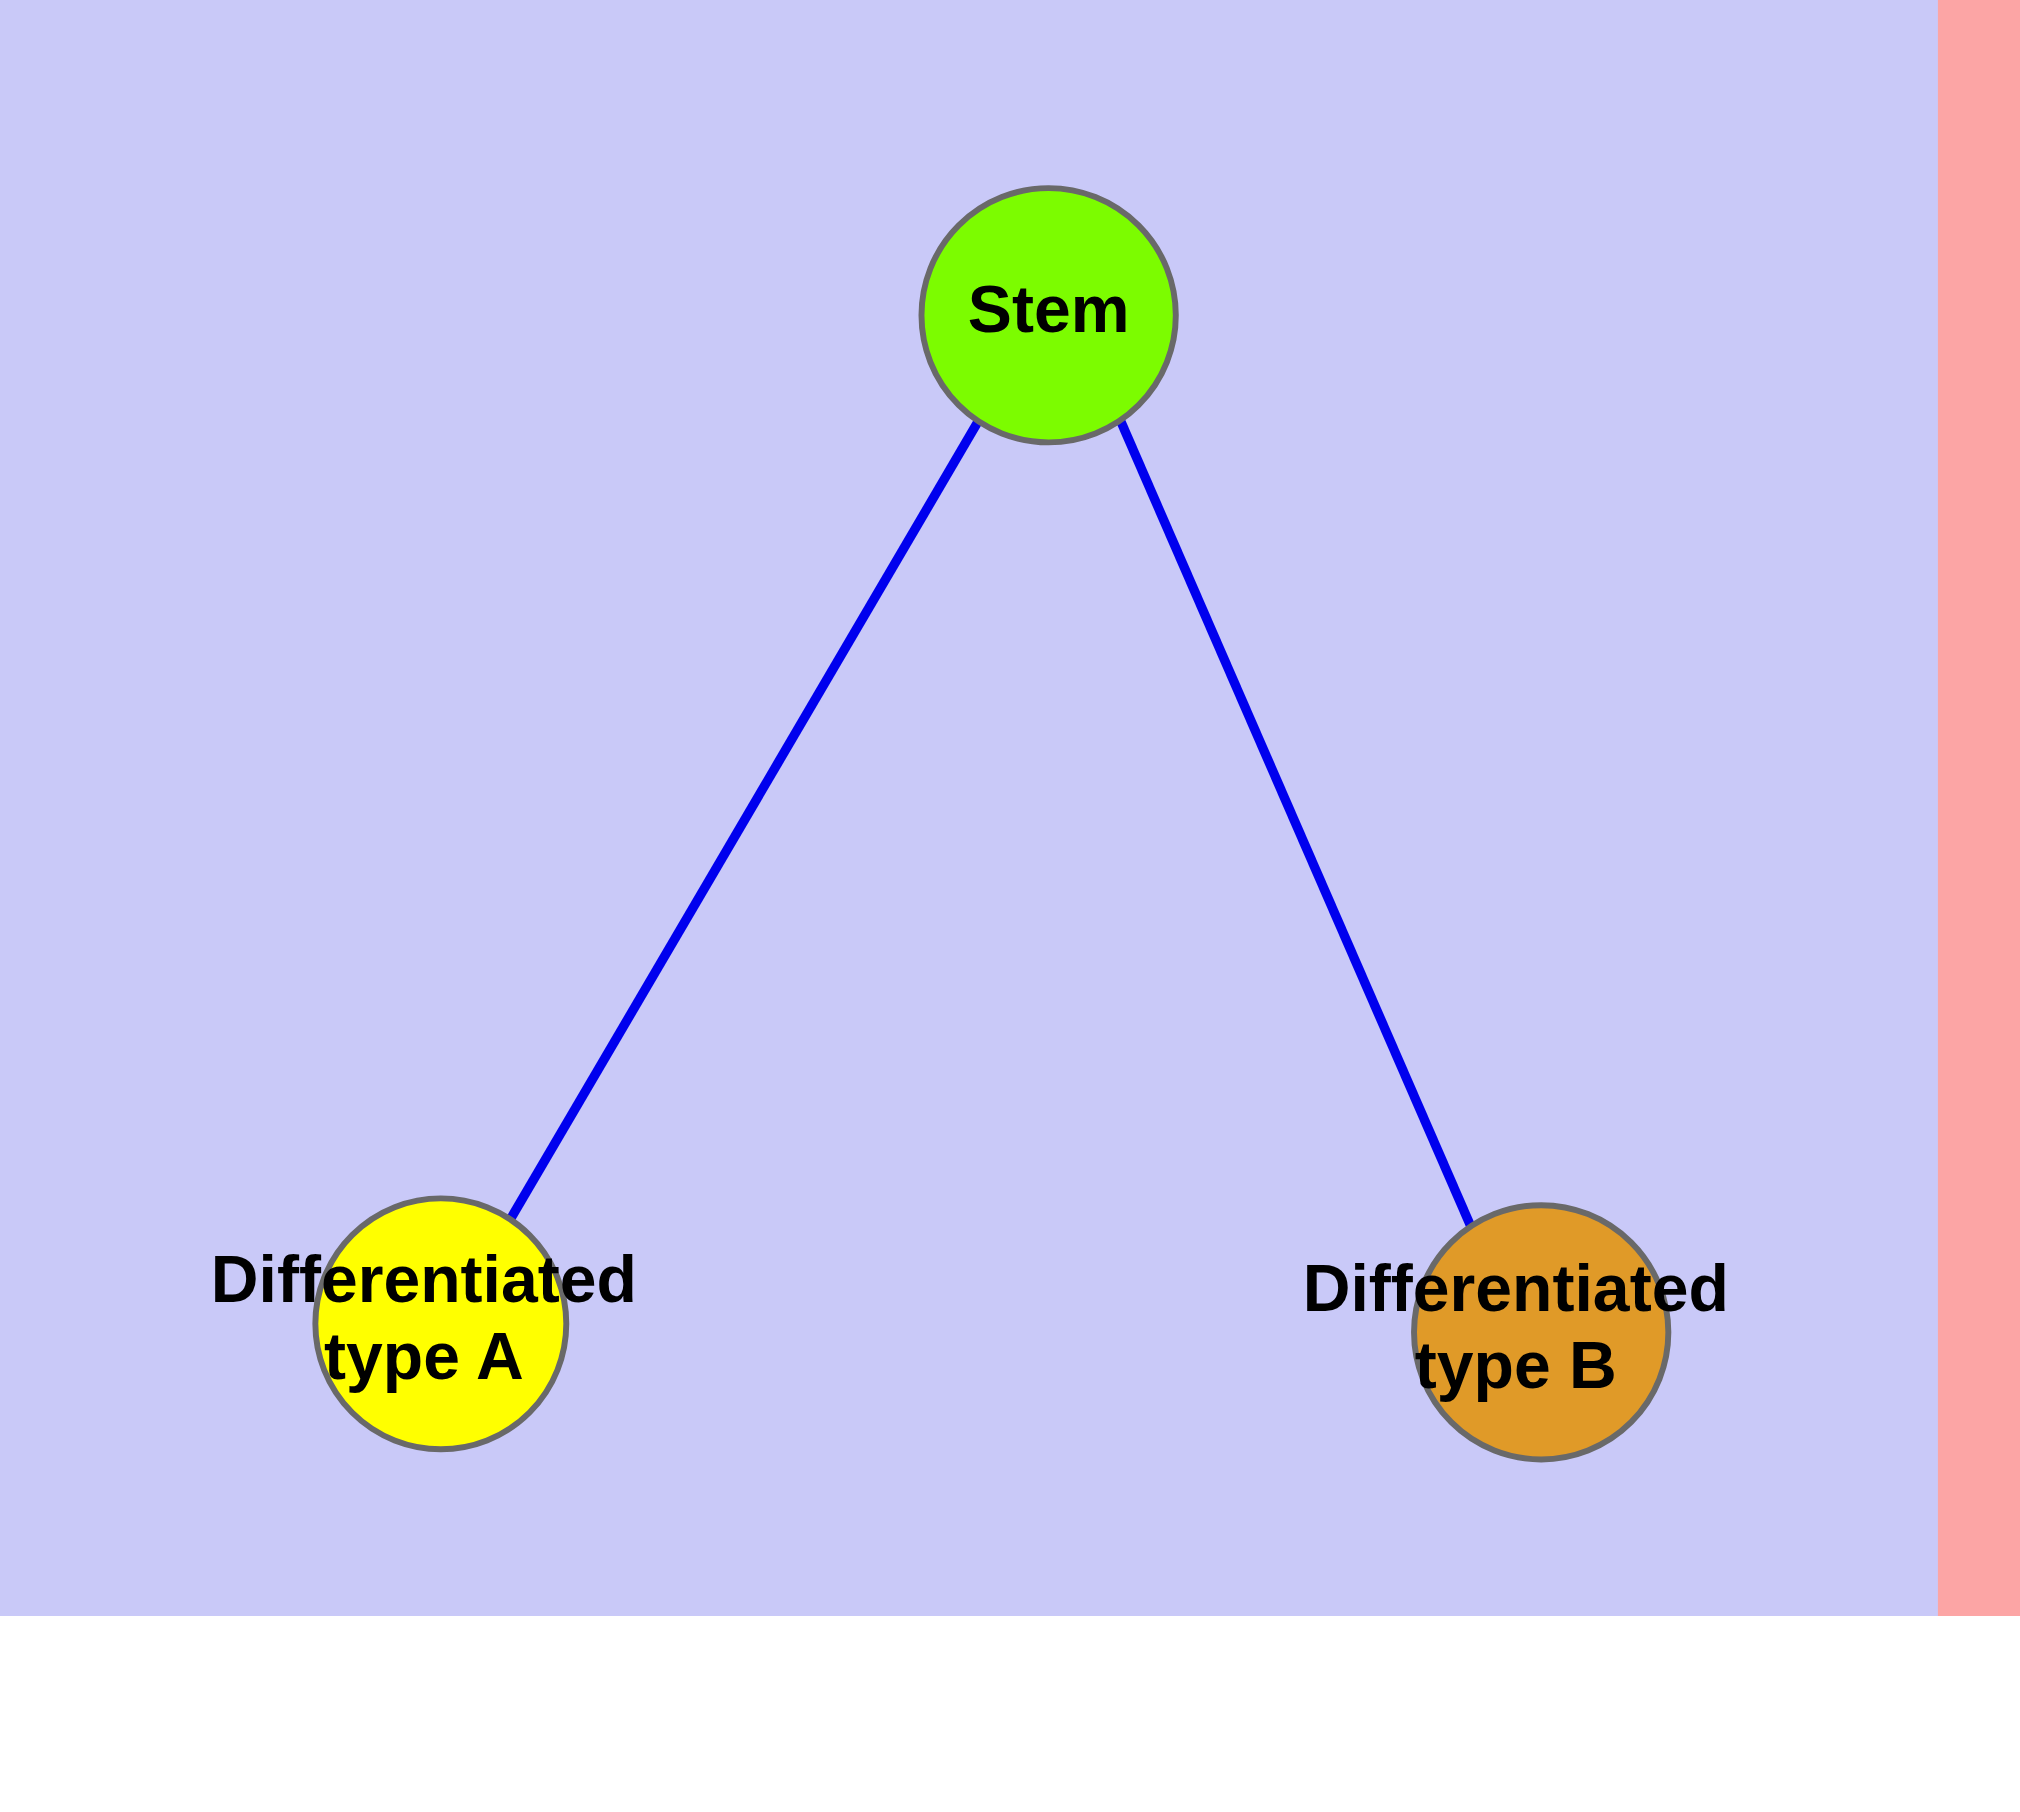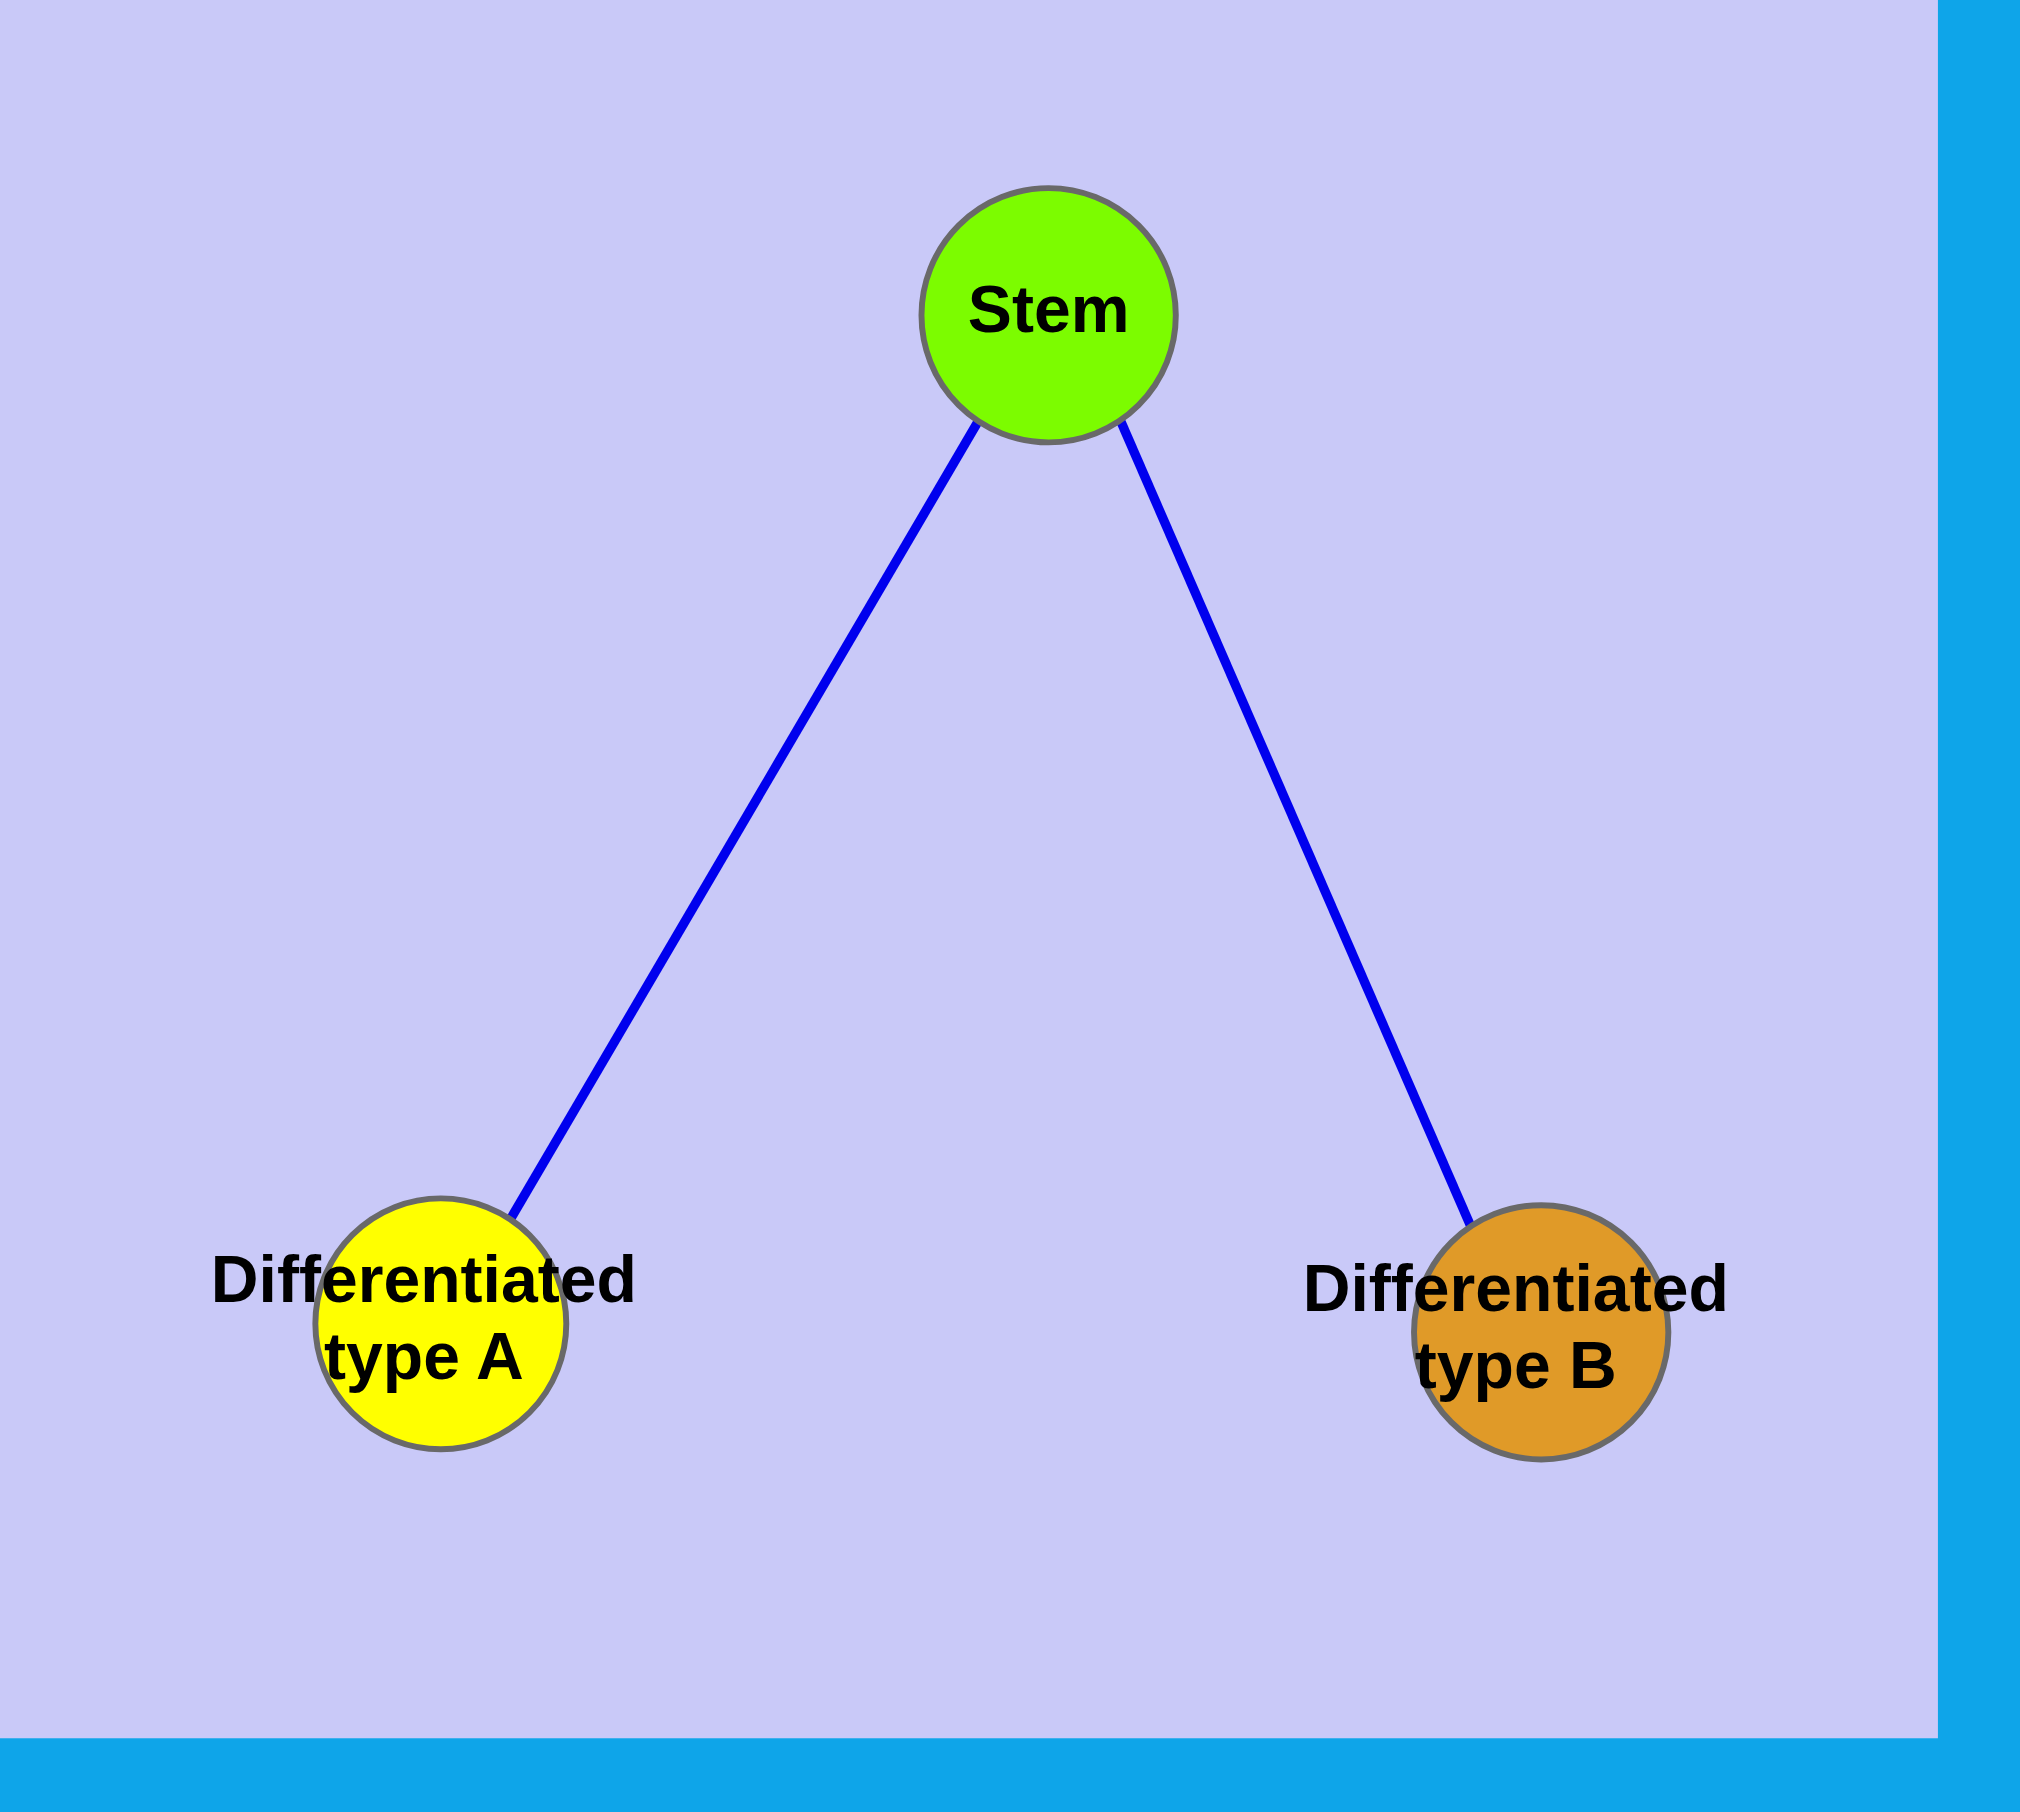--- a/index.html
+++ b/index.html
@@ -27,21 +27,21 @@
     font-family: "Liberation Sans", sans-serif;
     font-weight: bold;
     fill: #000000;
     text-anchor: middle;
     dominant-baseline: middle;
   }
 </style>
 </head>
 <body>
 
-<div id="canvas" style="width: 2021px; height: 1812px; background: #0ea5e9;">
+<div id="canvas" style="width: 2021px; height: 1616px; background: #fca5a5;">
   <svg id="graph-svg" viewBox="0 0 2384 2138" preserveAspectRatio="none">
 
     <rect id="bg-rect" x="0" y="0" width="2286" height="2051" fill="#c9c9f8"></rect>
 
     <g id="edges-layer">
         <line x1="1154" y1="497" x2="603" y2="1437" stroke="#0000ee" stroke-width="11" stroke-linecap="butt"></line>
         <line x1="1322" y1="497" x2="1735" y2="1447" stroke="#0000ee" stroke-width="11" stroke-linecap="butt"></line>
       </g>
     <g id="nodes-layer">
         <circle cx="1237" cy="372" r="150" fill="#7cfc00" stroke="#696969" stroke-width="7"></circle>

